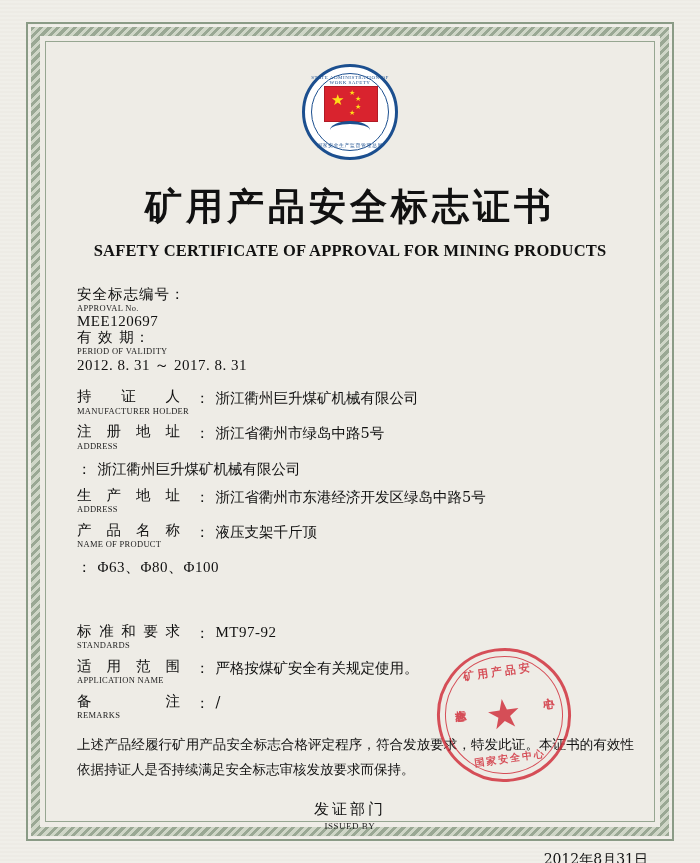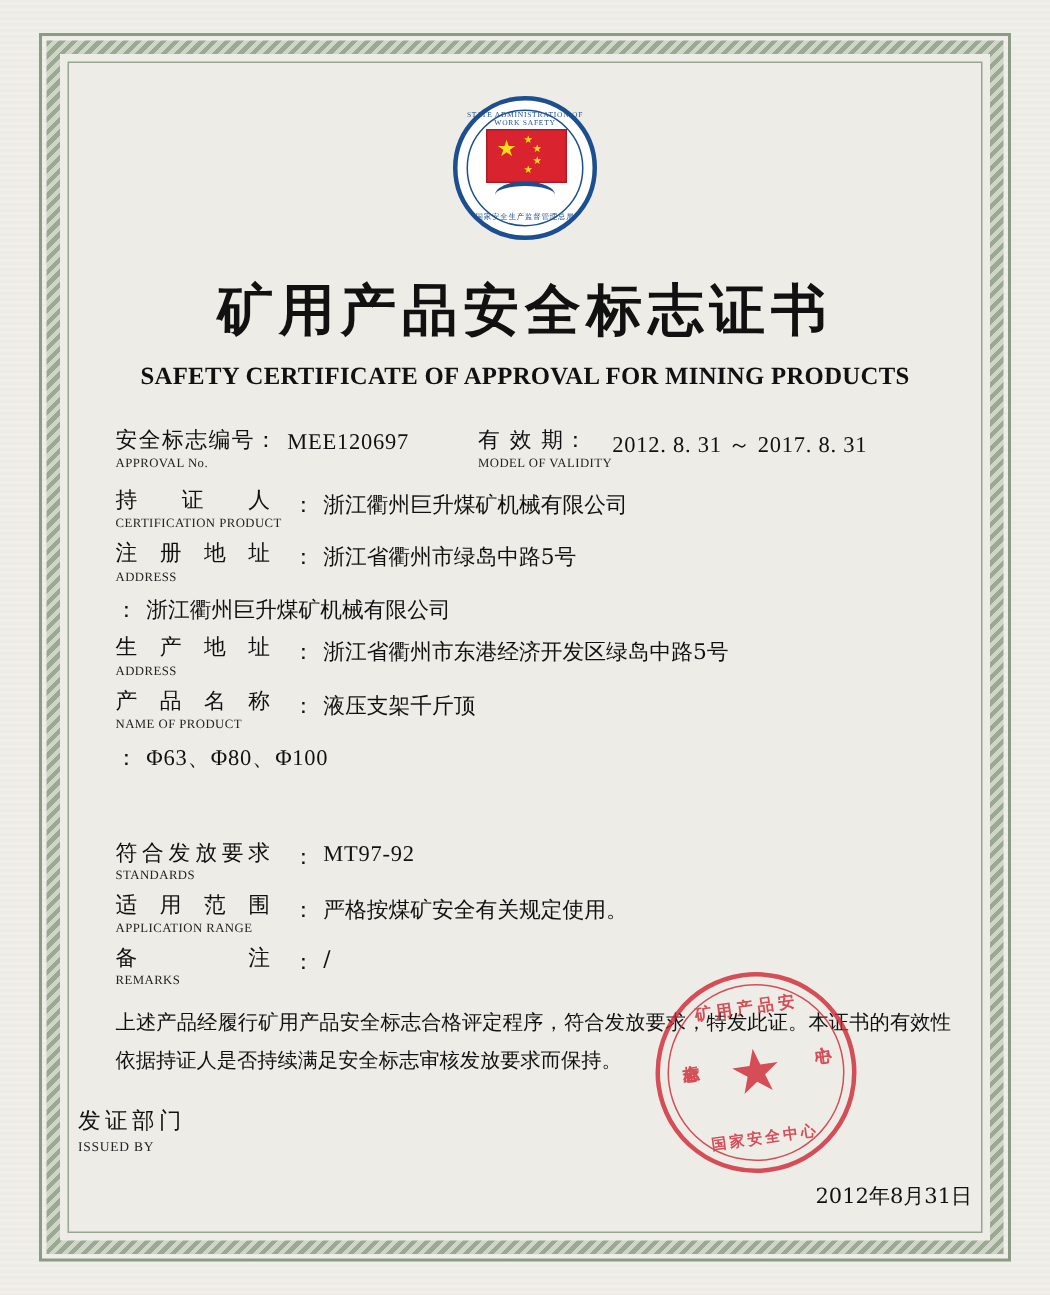--- a/index.html
+++ b/index.html
@@ -175,20 +175,21 @@
     letter-spacing: 0.2px;
     color: #111;
   }
   
   .row-approval {
     display: flex;
     margin-top: 26px;
     padding-left: 25px;
     padding-right: 6px;
     align-items: flex-start;
+    flex-direction: column;
   }
   .lbl-block {
     display: flex;
     flex-direction: column;
     line-height: 1.05;
   }
   .lbl-cn {
     font-family: "DejaVu Serif", serif;
     font-size: 14.5px;
     color: #111;
@@ -253,20 +254,21 @@
     font-family: "DejaVu Serif", serif;
     font-size: 13.5px;
     line-height: 1.85;
     color: #111;
     text-align: justify;
     position: relative;
     z-index: 2;
   }
   .issued {
     margin-top: 18px;
+    text-align: center;
     position: relative;
     z-index: 2;
   }
   .issued .i-cn {
     font-family: "DejaVu Serif", serif;
     font-size: 15px;
     letter-spacing: 3px;
     color: #111;
   }
   .issued .i-en {
@@ -398,31 +400,31 @@
     <div class="row-approval">
       <div class="lbl-block">
         <span class="lbl-cn">安全标志编号：</span>
         <span class="lbl-en">APPROVAL No.</span>
       </div>
       <div class="gap-s"></div>
       <span class="val-num">MEE120697</span>
       <div class="spacer-mid"></div>
       <div class="lbl-block">
         <span class="lbl-cn">有 效 期：</span>
-        <span class="lbl-en">MODEL OF VALIDITY</span>
+        <span class="lbl-en">PERIOD OF VALIDITY</span>
       </div>
       <span class="val-num">2012. 8. 31 ～ 2017. 8. 31</span>
     </div>
 
     <div class="fields">
 
       <div class="frow">
         <div class="lbl-block">
           <span class="lbl-cn spread">持 证 人</span>
-          <span class="lbl-en">CERTIFICATION PRODUCT</span>
+          <span class="lbl-en">MANUFACTURER HOLDER</span>
         </div>
         <span class="colon">：</span>
         <span class="val">浙江衢州巨升煤矿机械有限公司</span>
       </div>
 
       <div class="frow">
         <div class="lbl-block">
           <span class="lbl-cn spread">注 册 地 址</span>
           <span class="lbl-en">ADDRESS</span>
         </div>
@@ -459,31 +461,31 @@
       </div>
 
     </div>
 
     <div class="sep" style="height:38px;"></div>
 
     <div class="fields" style="margin-top:0;">
 
       <div class="frow">
         <div class="lbl-block">
-          <span class="lbl-cn spread">符合发放要求</span>
+          <span class="lbl-cn spread">标准和要求</span>
           <span class="lbl-en">STANDARDS</span>
         </div>
         <span class="colon">：</span>
         <span class="val-num">MT97-92</span>
       </div>
 
       <div class="frow">
         <div class="lbl-block">
           <span class="lbl-cn spread">适 用 范 围</span>
-          <span class="lbl-en">APPLICATION RANGE</span>
+          <span class="lbl-en">APPLICATION NAME</span>
         </div>
         <span class="colon">：</span>
         <span class="val">严格按煤矿安全有关规定使用。</span>
       </div>
 
       <div class="frow">
         <div class="lbl-block">
           <span class="lbl-cn spread">备 注</span>
           <span class="lbl-en">REMARKS</span>
         </div>

